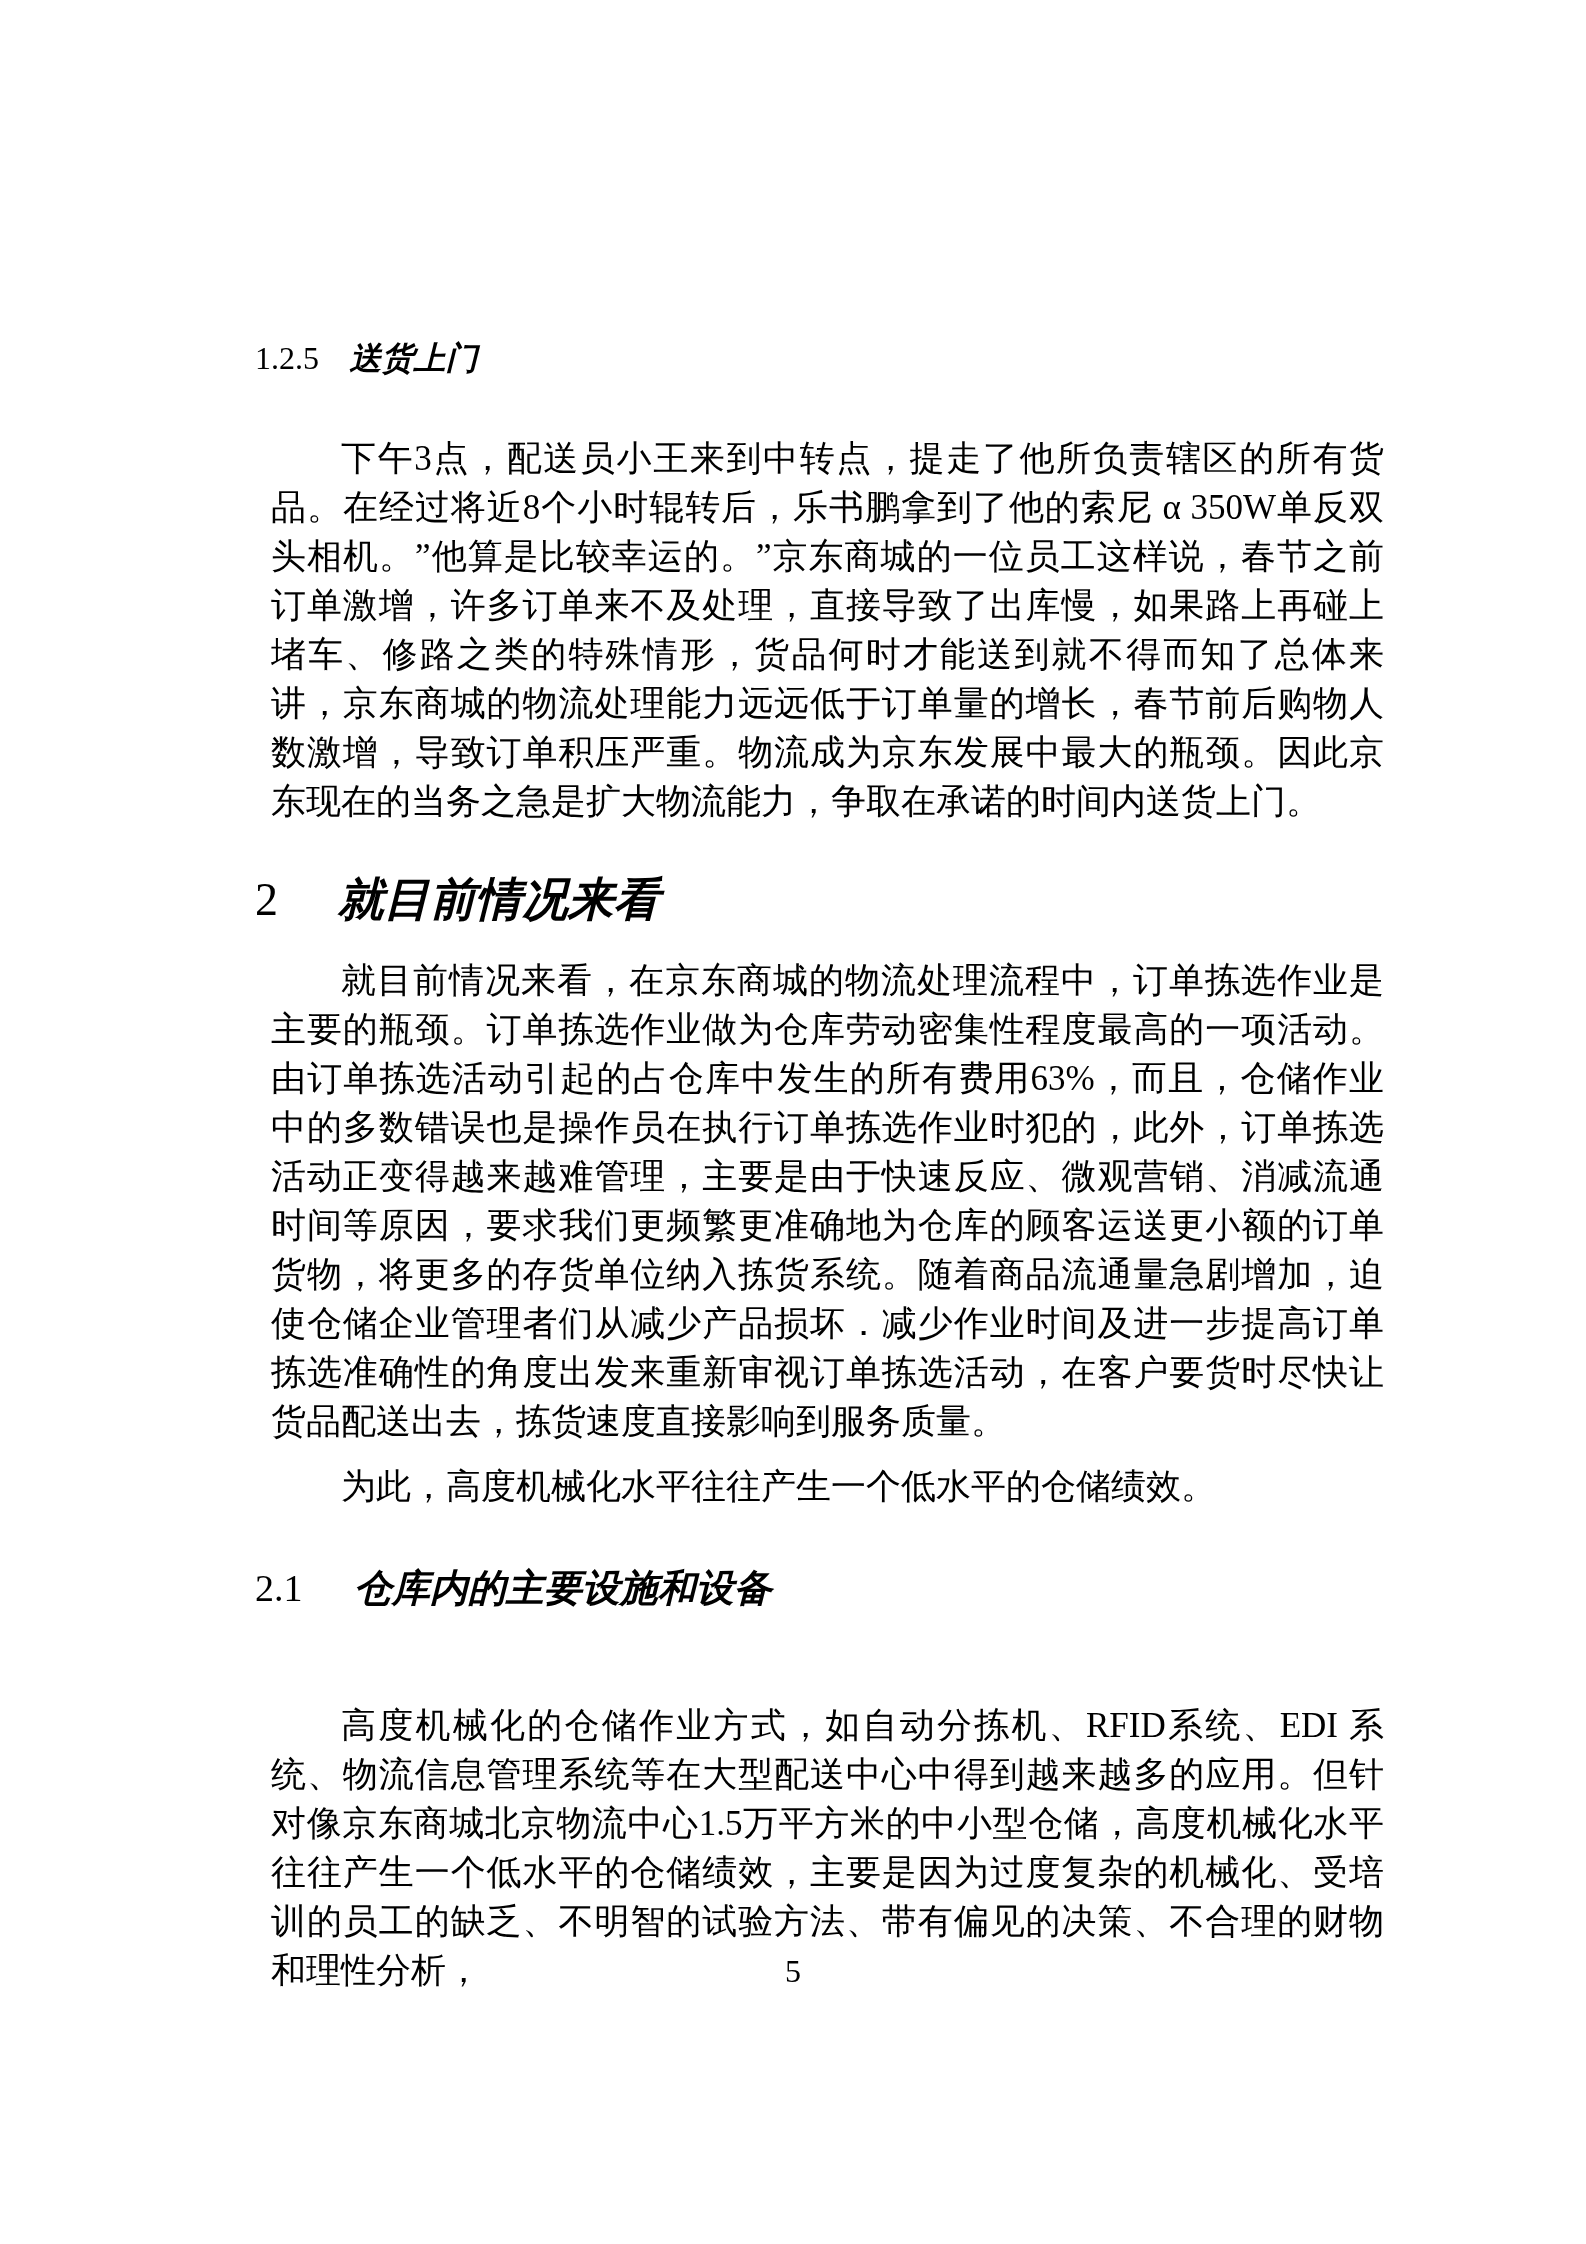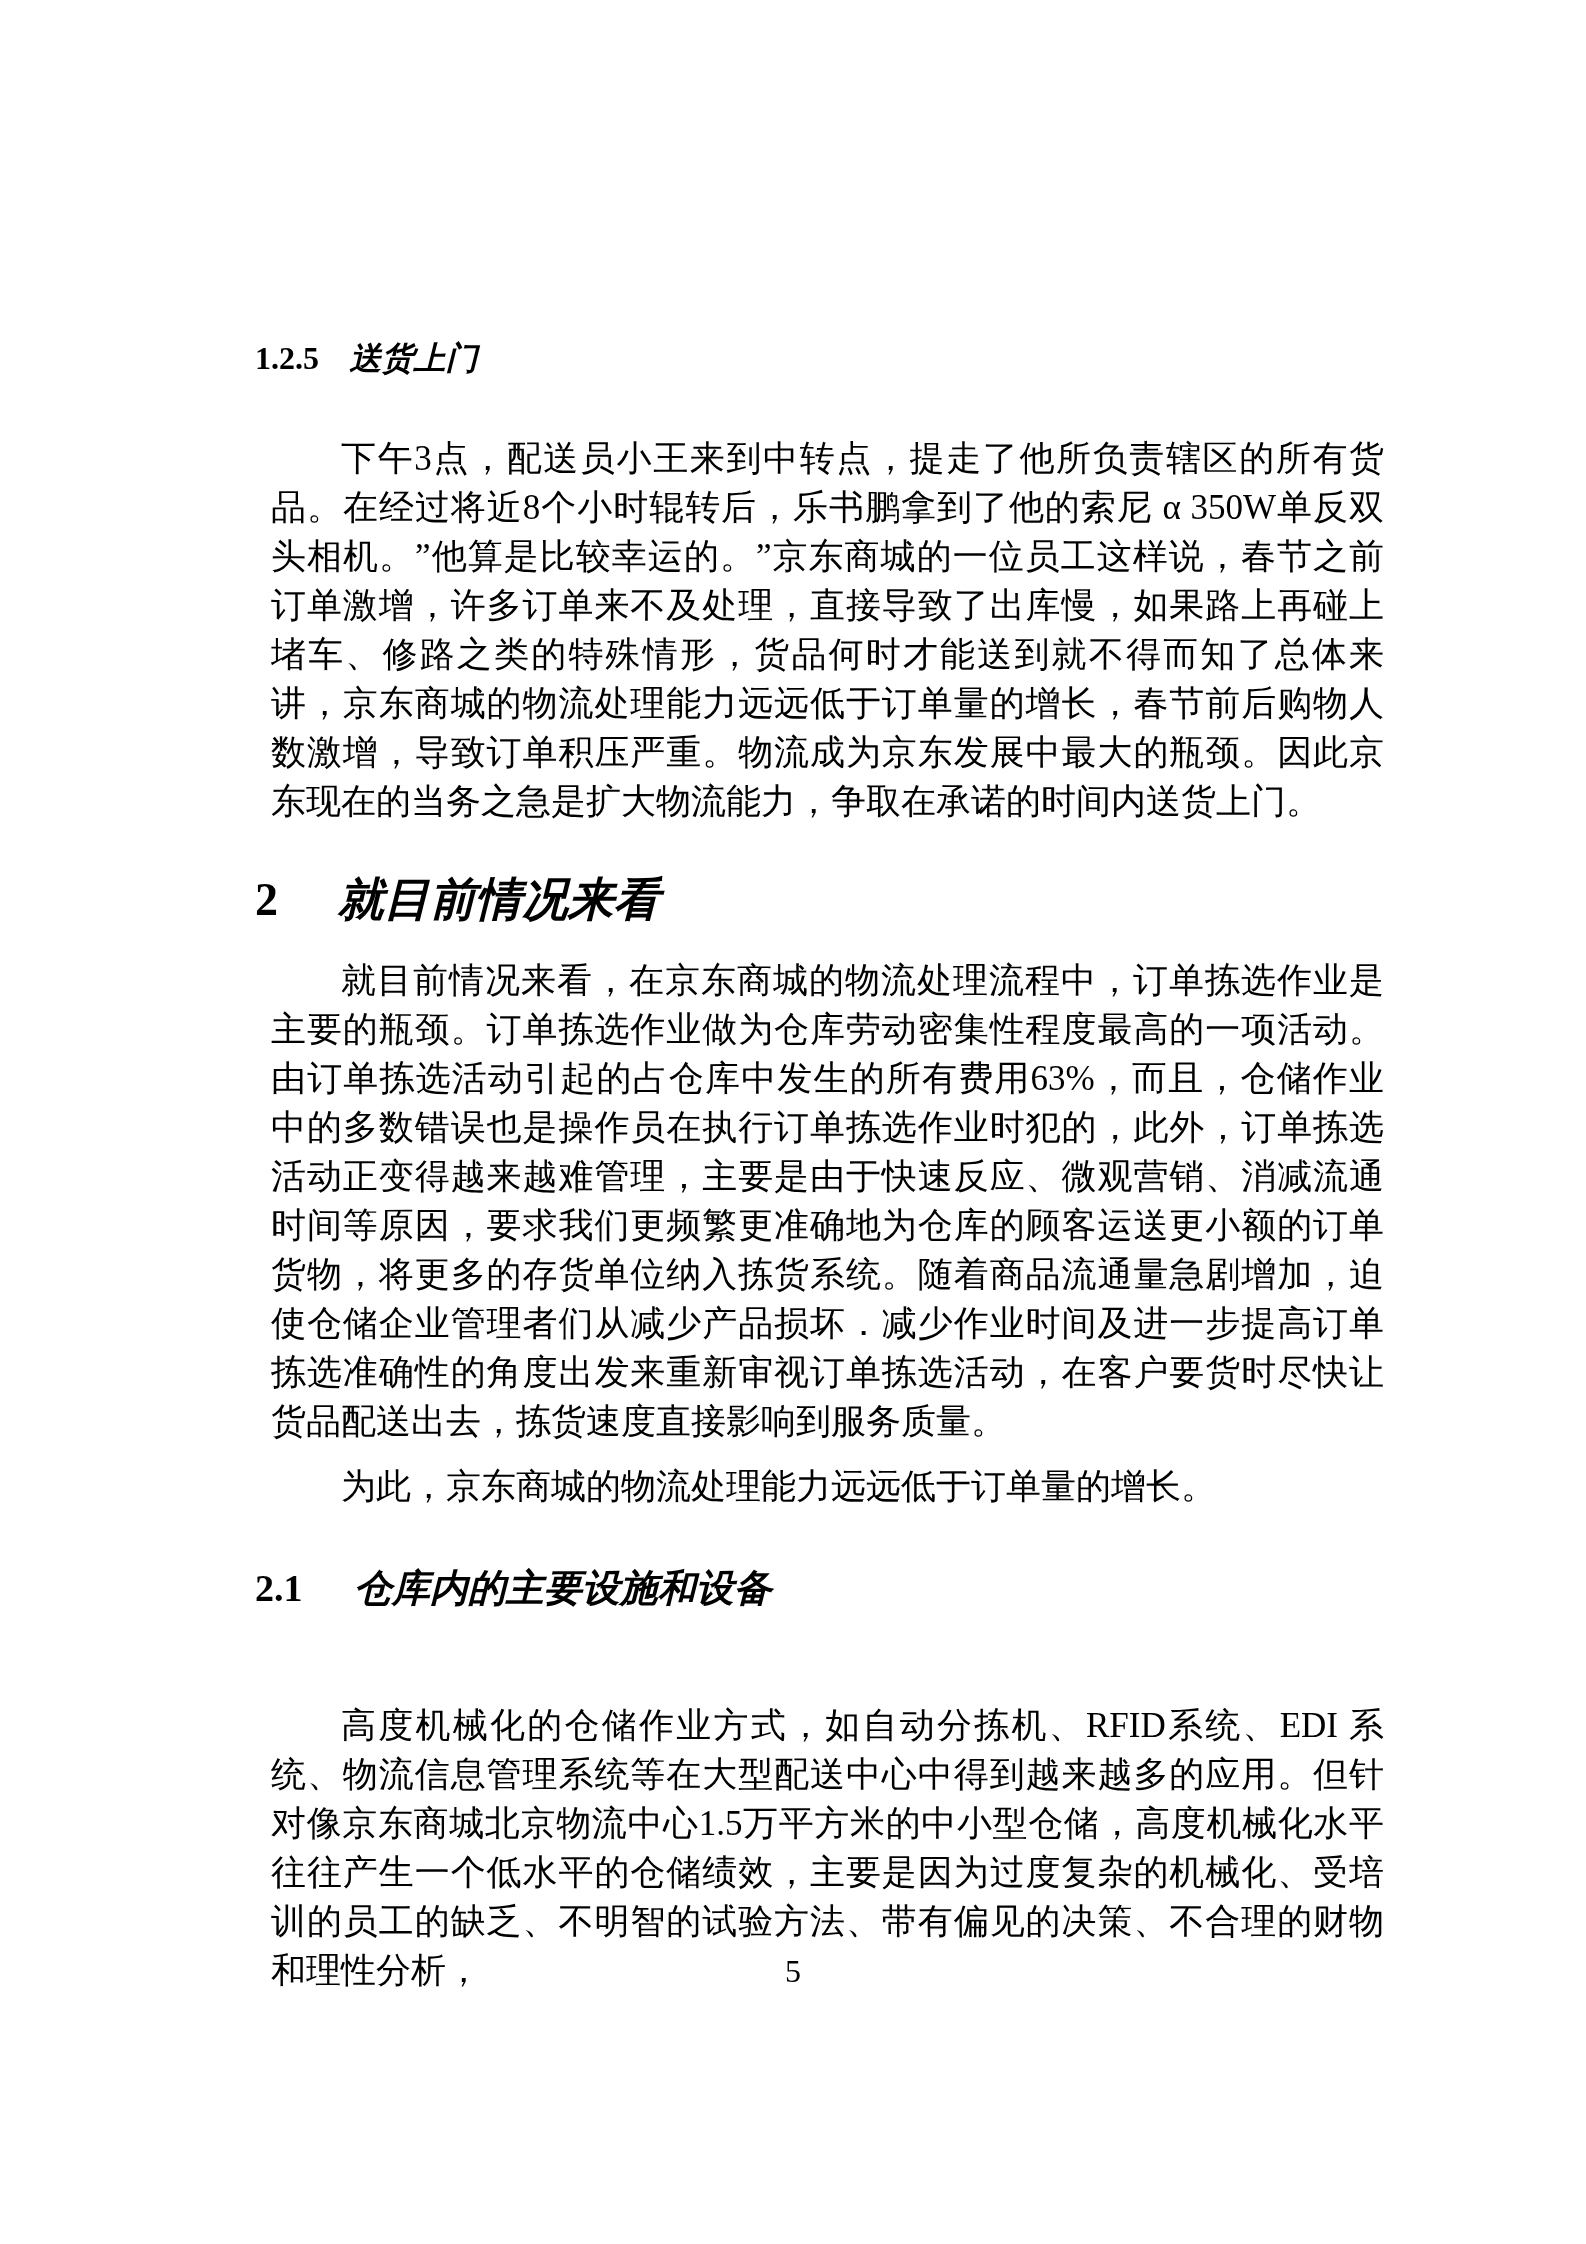--- a/index.html
+++ b/index.html
@@ -32,21 +32,21 @@
     letter-spacing: 0;
   }
   .heading {
     margin: 0;
     padding: 0;
     font-weight: bold;
     white-space: nowrap;
   }
   .heading .num {
     font-family: "Liberation Serif", "DejaVu Serif", serif;
-    font-weight: bold;
+    font-weight: normal;
   }
   .heading .ttl {
     font-family: "Liberation Sans", "DejaVu Sans", sans-serif;
     font-weight: bold;
     font-style: italic;
   }
   .h-subsubsection { font-size: 32px; line-height: 1.25; }
   .h-subsubsection .num { margin-right: 0.95em; }
   .h-section { font-size: 46px; line-height: 1.2; }
   .h-section .num { margin-right: 1.3em; }
@@ -74,21 +74,21 @@
   <div class="block body-text" style="top: 418px;">
     <p>下午3点，配送员小王来到中转点，提走了他所负责辖区的所有货品。在经过将近8个小时辊转后，乐书鹏拿到了他的索尼 α 350W单反双头相机。”他算是比较幸运的。”京东商城的一位员工这样说，春节之前订单激增，许多订单来不及处理，直接导致了出库慢，如果路上再碰上堵车、修路之类的特殊情形，货品何时才能送到就不得而知了总体来讲，京东商城的物流处理能力远远低于订单量的增长，春节前后购物人数激增，导致订单积压严重。物流成为京东发展中最大的瓶颈。因此京东现在的当务之急是扩大物流能力，争取在承诺的时间内送货上门。</p>
   </div>
 
   <h1 class="block heading h-section" style="top: 872px;">
     <span class="num">2</span><span class="ttl">就目前情况来看</span>
   </h1>
 
   <div class="block body-text" style="top: 940px;">
     <p>就目前情况来看，在京东商城的物流处理流程中，订单拣选作业是主要的瓶颈。订单拣选作业做为仓库劳动密集性程度最高的一项活动。由订单拣选活动引起的占仓库中发生的所有费用63%，而且，仓储作业中的多数错误也是操作员在执行订单拣选作业时犯的，此外，订单拣选活动正变得越来越难管理，主要是由于快速反应、微观营销、消减流通时间等原因，要求我们更频繁更准确地为仓库的顾客运送更小额的订单货物，将更多的存货单位纳入拣货系统。随着商品流通量急剧增加，迫使仓储企业管理者们从减少产品损坏．减少作业时间及进一步提高订单拣选准确性的角度出发来重新审视订单拣选活动，在客户要货时尽快让货品配送出去，拣货速度直接影响到服务质量。</p>
-    <p>为此，京东商城的物流处理能力远远低于订单量的增长。</p>
+    <p>为此，高度机械化水平往往产生一个低水平的仓储绩效。</p>
   </div>
 
   <h2 class="block heading h-subsection" style="top: 1566px;">
     <span class="num">2.1</span><span class="ttl">仓库内的主要设施和设备</span>
   </h2>
 
   <div class="block body-text" style="top: 1685px;">
     <p>高度机械化的仓储作业方式，如自动分拣机、RFID系统、EDI 系统、物流信息管理系统等在大型配送中心中得到越来越多的应用。但针对像京东商城北京物流中心1.5万平方米的中小型仓储，高度机械化水平往往产生一个低水平的仓储绩效，主要是因为过度复杂的机械化、受培训的员工的缺乏、不明智的试验方法、带有偏见的决策、不合理的财物和理性分析，</p>
   </div>
 

